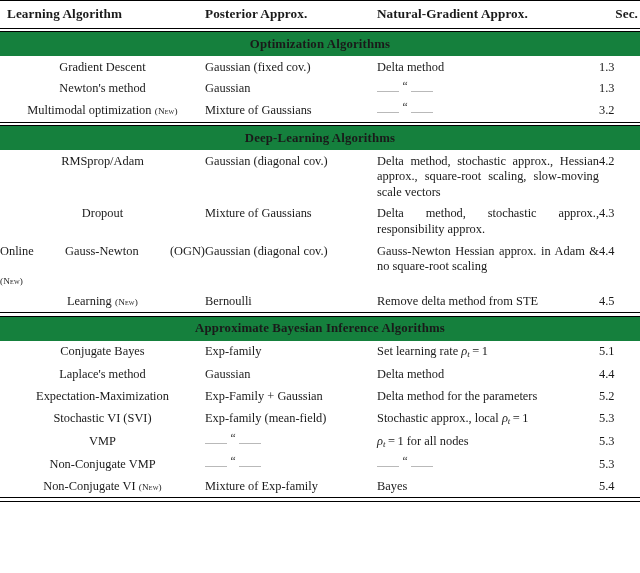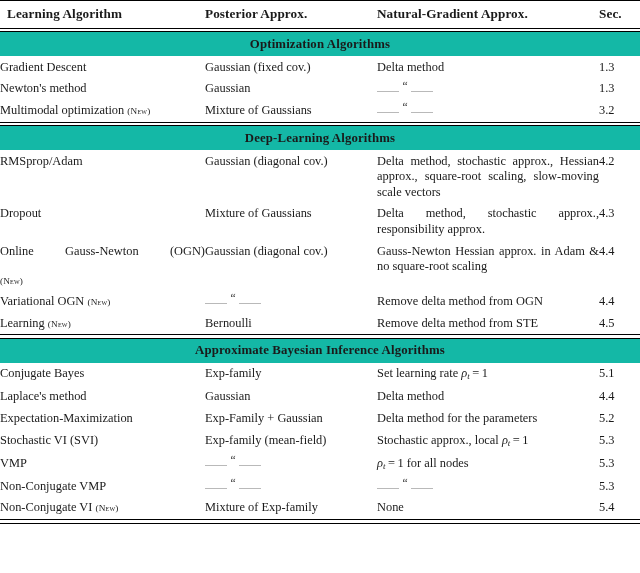--- a/index.html
+++ b/index.html
@@ -37,40 +37,40 @@
 
   
   tr.head th {
     font-weight: bold;
     font-size: 13.2px;
     text-align: left;
     padding: 5px 0 6px 0;
     vertical-align: bottom;
     letter-spacing: 0.1px;
   }
-  tr.head th.sec { text-align: left; padding-right: 2px; }
+  tr.head th.sec { text-align: right; padding-right: 2px; }
   tr.head th.first { padding-left: 7px; }
 
   
   tr.section td {
-    background: #14b8a6;
+    background: #15803d;
     text-align: center;
     font-weight: bold;
     font-size: 12.8px;
     padding: 4.5px 0 4.5px 0;
     letter-spacing: 0.15px;
   }
 
   
   tr.row td {
     vertical-align: top;
     padding: 3.2px 0 3.2px 0;
     line-height: 1.25;
   }
-  td.alg  { padding-left: 7px;  padding-right: 8px; }
+  td.alg  { padding-left: 7px;  padding-right: 8px; text-align: center; }
   td.post { padding-right: 8px; }
   td.ng   { padding-right: 8px; text-align: justify; }
   td.sec  { text-align: left;  padding-right: 7px; white-space: nowrap; }
 
   td.justify-line { text-align: justify; }
   td.justify-line > .jline {
     text-align: justify;
   }
   td.justify-line > .jline:after {
     content: "";
@@ -189,26 +189,20 @@
           <td class="ng">Delta method, stochastic approx., responsibility approx.</td>
           <td class="sec">4.3</td>
         </tr>
         <tr class="row">
           <td class="alg justify-line"><span class="jline"><span>Online Gauss-Newton (OGN)</span></span><span class="newtag newblock">(New)</span></td>
           <td class="post">Gaussian (diagonal cov.)</td>
           <td class="ng">Gauss-Newton Hessian approx. in Adam &amp; no square-root scaling</td>
           <td class="sec">4.4</td>
         </tr>
         <tr class="row">
-          <td class="alg"><span>Variational OGN</span> <span class="newtag">(New)</span></td>
-          <td class="post"><span class="ditto"><span class="bar l"></span><span class="qm">“</span><span class="bar r"></span></span></td>
-          <td class="ng">Remove delta method from OGN</td>
-          <td class="sec">4.4</td>
-        </tr>
-        <tr class="row">
           <td class="alg"><span>Learning</span> <span class="newtag">(New)</span></td>
           <td class="post">Bernoulli</td>
           <td class="ng">Remove delta method from STE</td>
           <td class="sec">4.5</td>
         </tr>
         <tr class="rule-dbl">
           <td colspan="4"></td>
         </tr>
         <tr class="section">
           <td colspan="4">Approximate Bayesian Inference Algorithms</td>
@@ -245,21 +239,21 @@
         </tr>
         <tr class="row">
           <td class="alg"><span>Non-Conjugate VMP</span></td>
           <td class="post"><span class="ditto"><span class="bar l"></span><span class="qm">“</span><span class="bar r"></span></span></td>
           <td class="ng"><span class="ditto"><span class="bar l"></span><span class="qm">“</span><span class="bar r"></span></span></td>
           <td class="sec">5.3</td>
         </tr>
         <tr class="row">
           <td class="alg"><span>Non-Conjugate VI</span> <span class="newtag">(New)</span></td>
           <td class="post">Mixture of Exp-family</td>
-          <td class="ng">None</td>
+          <td class="ng">Bayes</td>
           <td class="sec">5.4</td>
         </tr>
         <tr class="rule-bot">
           <td colspan="4"></td>
         </tr>
       </tbody>
   </table>
 </div>
 
 </body></html>

